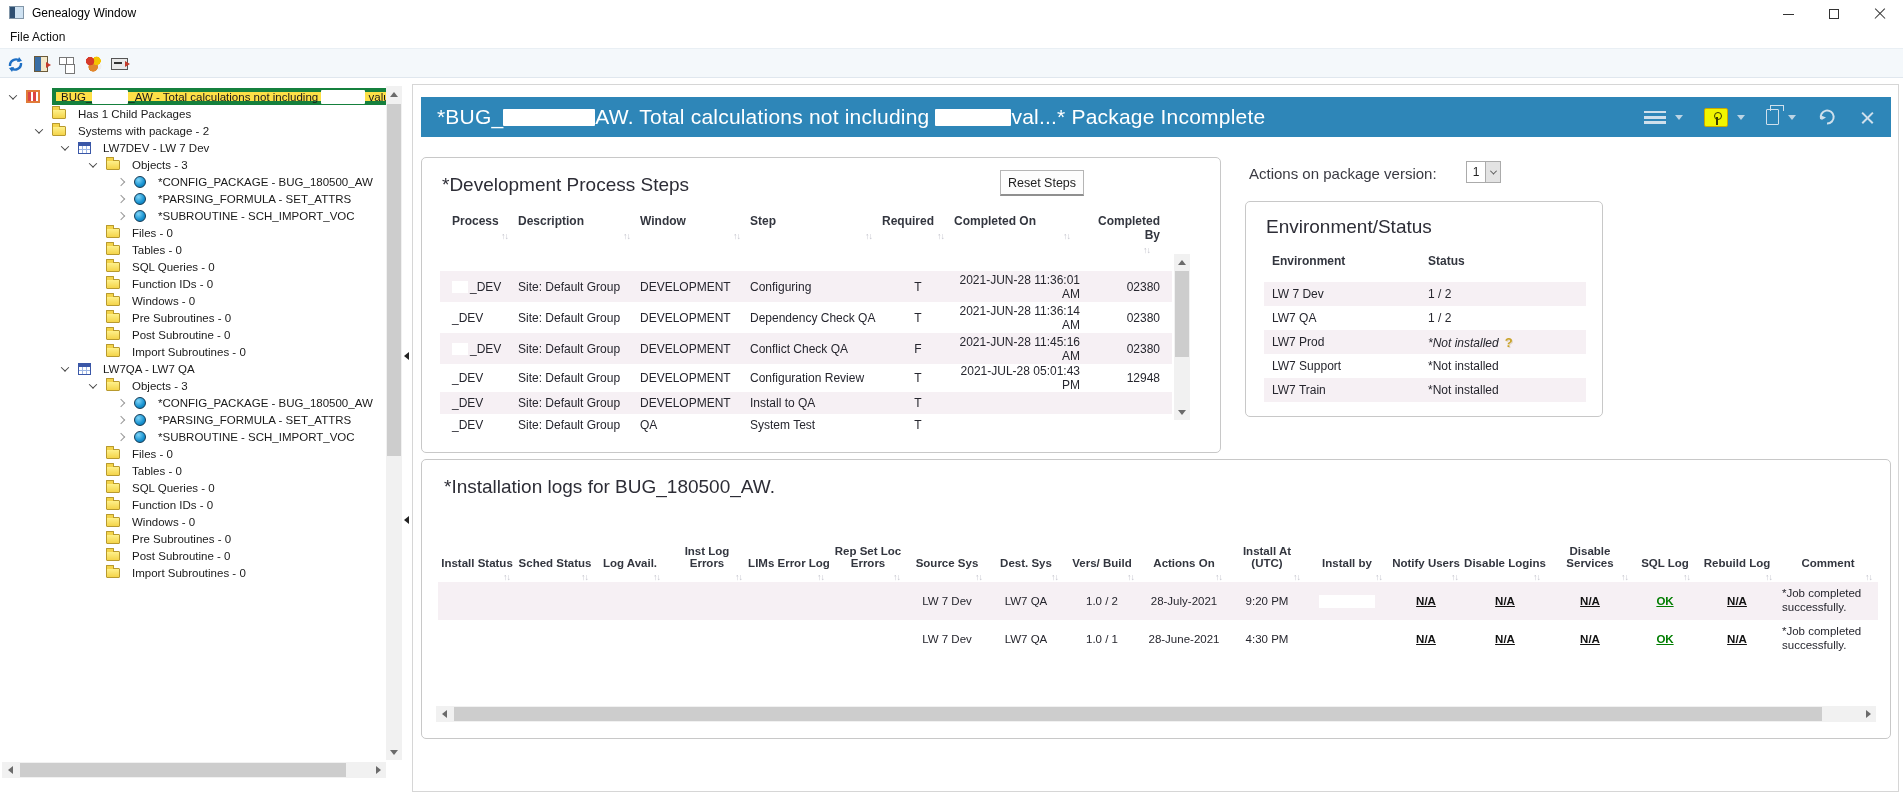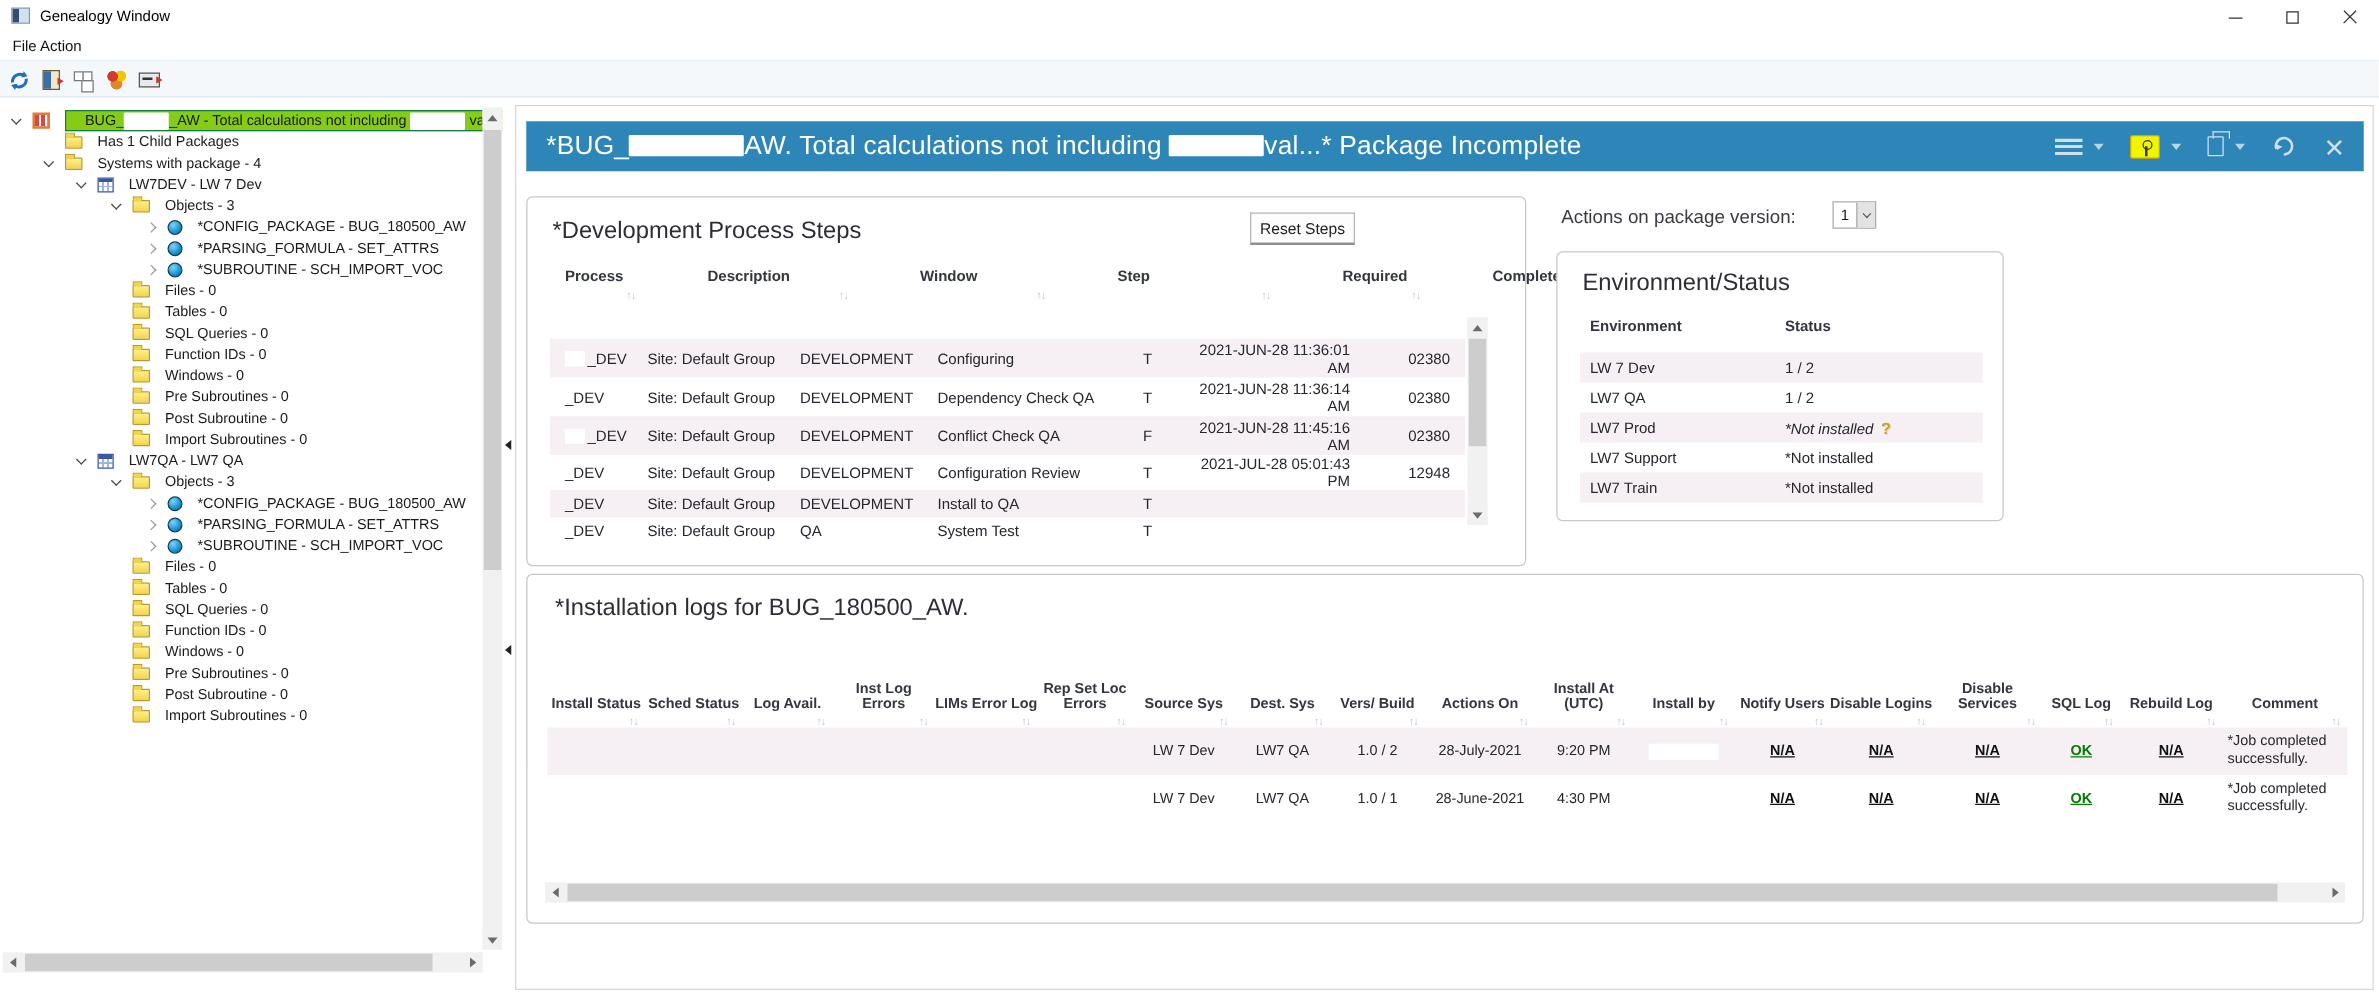--- a/index.html
+++ b/index.html
@@ -48,21 +48,21 @@
   .chev.right { transform:rotate(-45deg); border-color:#9a9a9a; }
   .tico { margin:0 12px 0 6px; flex:none; }
   .ico-folder { position:relative; width:14px; height:10px; background:linear-gradient(#fef08a,#f4d44a); border:1px solid #b89a2e; border-radius:1px; }
   .ico-folder::before { content:""; position:absolute; left:-1px; top:-4px; width:6px; height:3px; background:#f4d44a; border:1px solid #b89a2e; border-bottom:none; border-radius:1px 1px 0 0; }
   .ico-system { width:13px; height:12px; border:1px solid #3a57a7; background:
       linear-gradient(#3a57a7 0 3px, transparent 3px),
       linear-gradient(90deg, transparent 0 3px,#9db6e4 3px 4px, transparent 4px 7px,#9db6e4 7px 8px, transparent 8px),
       linear-gradient(transparent 0 6px,#9db6e4 6px 7px,transparent 7px), #fff; }
   .ico-object { width:12px; height:12px; border-radius:50%; border:1px solid #123a55; background:radial-gradient(circle at 35% 30%, #7fd4f7, #1792d0 60%, #0c6aa0); }
   .ico-pkg { width:14px; height:13px; border:2px solid #e07b39; background:repeating-linear-gradient(90deg,#d44 0 3px,#fff 3px 5px); }
-  .sel { flex:1; height:17px; display:flex; align-items:center; background:#84cc16; border:1px solid #15803d; padding:0 15px; }
+  .sel { flex:1; height:17px; display:flex; align-items:center; background:#fde047; border:4px solid #15803d; padding:0 5px; }
   .redact { display:inline-block; background:#fff; height:14px; vertical-align:-3px; border-radius:1px; }
 
   
   .sb { background:#f1f1f1; position:absolute; }
   .sb-btn { position:absolute; width:16px; height:16px; display:flex; align-items:center; justify-content:center; background:#f1f1f1; }
   .tri-up    { border-left:4px solid transparent; border-right:4px solid transparent; border-bottom:5px solid #6b6b6b; }
   .tri-down  { border-left:4px solid transparent; border-right:4px solid transparent; border-top:5px solid #6b6b6b; }
   .tri-left  { border-top:4px solid transparent; border-bottom:4px solid transparent; border-right:5px solid #6b6b6b; }
   .tri-right { border-top:4px solid transparent; border-bottom:4px solid transparent; border-left:5px solid #6b6b6b; }
   .thumb-v { position:absolute; left:1px; width:14px; background:#cdcdcd; }
@@ -89,21 +89,21 @@
   .ico-x::before { transform:rotate(45deg); } .ico-x::after { transform:rotate(-45deg); }
 
   .panel { position:absolute; border:1px solid #c8c8c8; border-radius:5px; background:#fff; }
   .panel-title { position:absolute; font-size:19px; color:#2d2d36; }
 
   
   .dev-panel { left:8px; top:72px; width:800px; height:296px; }
   .reset-btn { position:absolute; left:578px; top:12px; width:84px; height:26px; background:#fdfdfd; border:1px solid #b5b5b5; border-bottom:2px solid #8f8f8f; font-size:12.5px; color:#222; display:flex; align-items:center; justify-content:center; font-family:inherit; }
   .dev-table { position:absolute; left:18px; top:56px; width:732px; }
   .dev-row { display:grid; grid-template-columns:78px 122px 110px 132px 72px 130px 88px; align-items:center; font-size:12px; color:#26262e; }
-  .dev-row.head { font-weight:bold; color:#33363f; align-items:start; padding-bottom:16px;gap:48px; }
+  .dev-row.head { font-weight:bold; color:#33363f; align-items:start; padding-bottom:16px; }
   .gh { display:flex; flex-direction:column; align-items:flex-start; }
   .sort { color:#c3c3cc; font-size:9px; letter-spacing:-1px; font-weight:normal; align-self:flex-end; margin-top:3px; margin-right:10px; }
   .dev-row > div:nth-child(1) { padding-left:12px; }
   .dev-row > div:nth-child(5) { text-align:center; }
   .dev-row > div:nth-child(6) { text-align:right; padding-right:4px; }
   .dev-row > div:nth-child(7) { text-align:right; padding-right:12px; }
   .r31 { min-height:31px; } .r27 { min-height:27px; } .r22 { min-height:22px; }
   .alt { background:#f6f0f4; }
   .redact-sm { display:inline-block; width:16px; height:12px; background:#fff; vertical-align:-2px; margin-right:2px; }
   .dev-sb { left:752px; top:96px; width:16px; height:166px; }
@@ -196,21 +196,21 @@
     <div class="tree-row" style="padding-left:30px">
         <span class="chev-slot"></span>
         <span class="tico ico-folder"></span>
         <span>Has 1 Child Packages</span>
       </div>
     <div class="tree-row" style="padding-left:30px">
         <span class="chev-slot">
           <span class="chev down"></span>
         </span>
         <span class="tico ico-folder"></span>
-        <span>Systems with package - 4</span>
+        <span>Systems with package - 2</span>
       </div>
     <div class="tree-row" style="padding-left:56px">
         <span class="chev-slot">
           <span class="chev down"></span>
         </span>
         <span class="tico ico-system"></span>
         <span>LW7DEV - LW 7 Dev</span>
       </div>
     <div class="tree-row" style="padding-left:84px">
         <span class="chev-slot">

